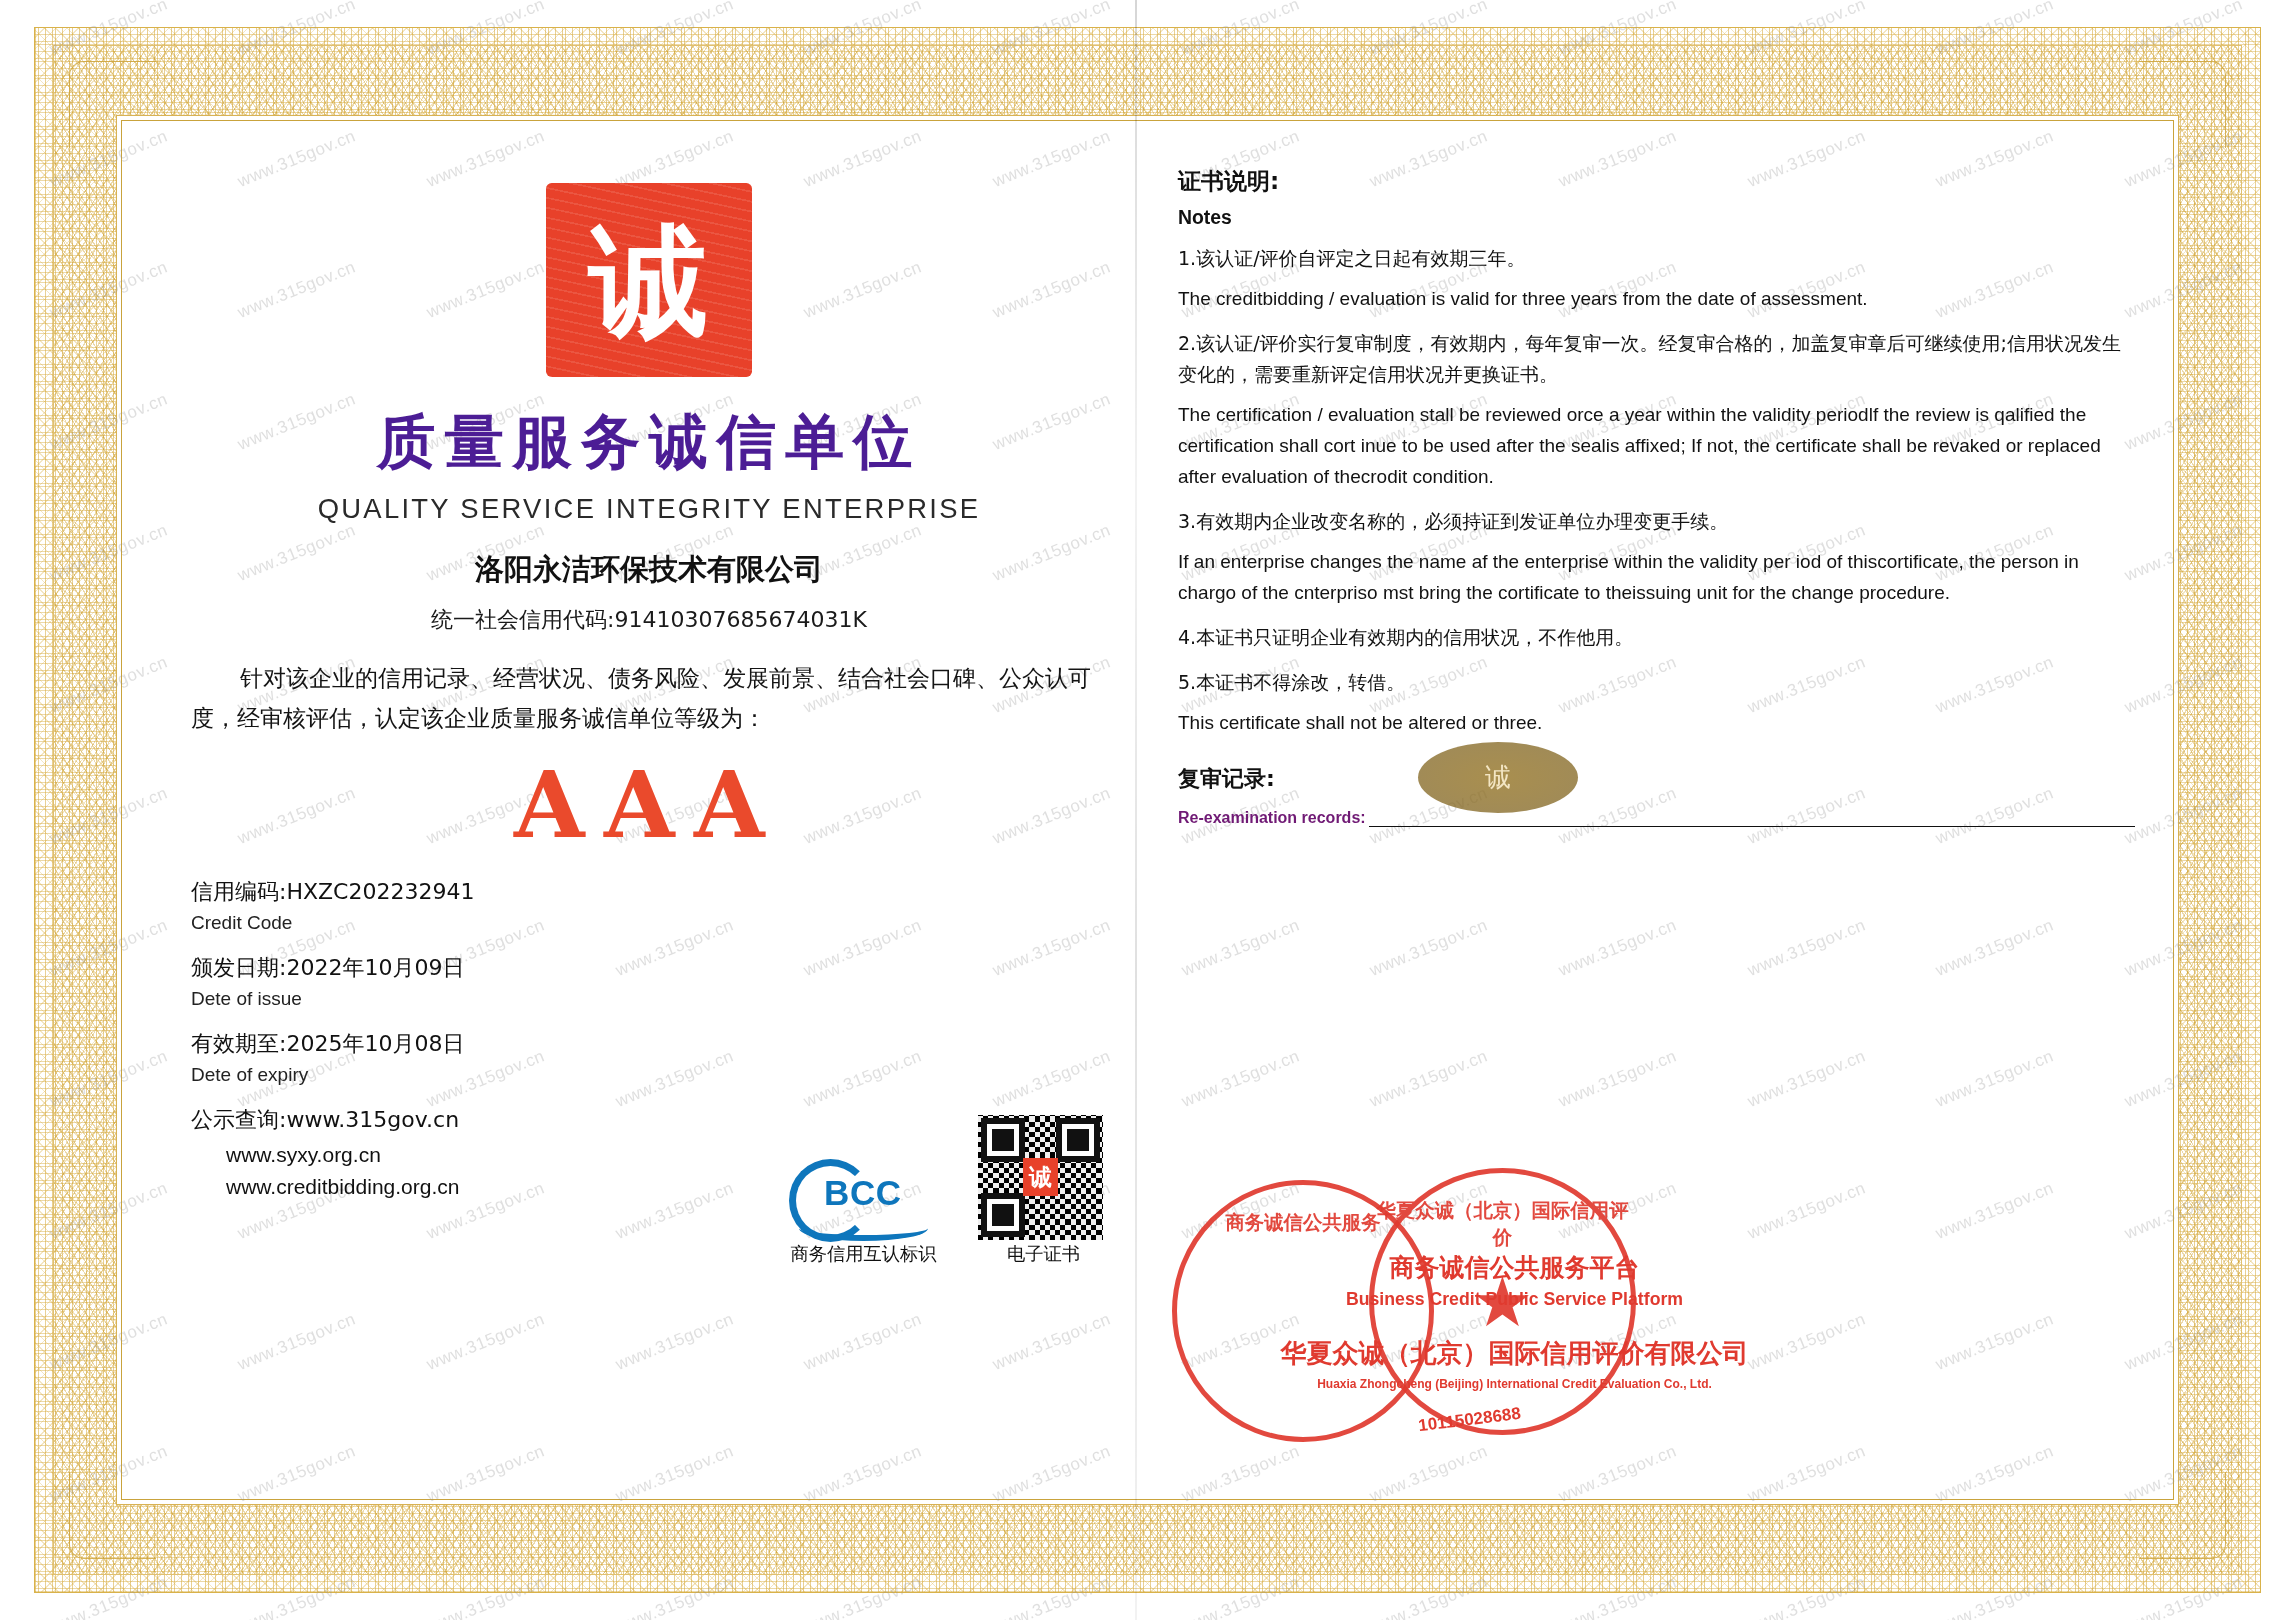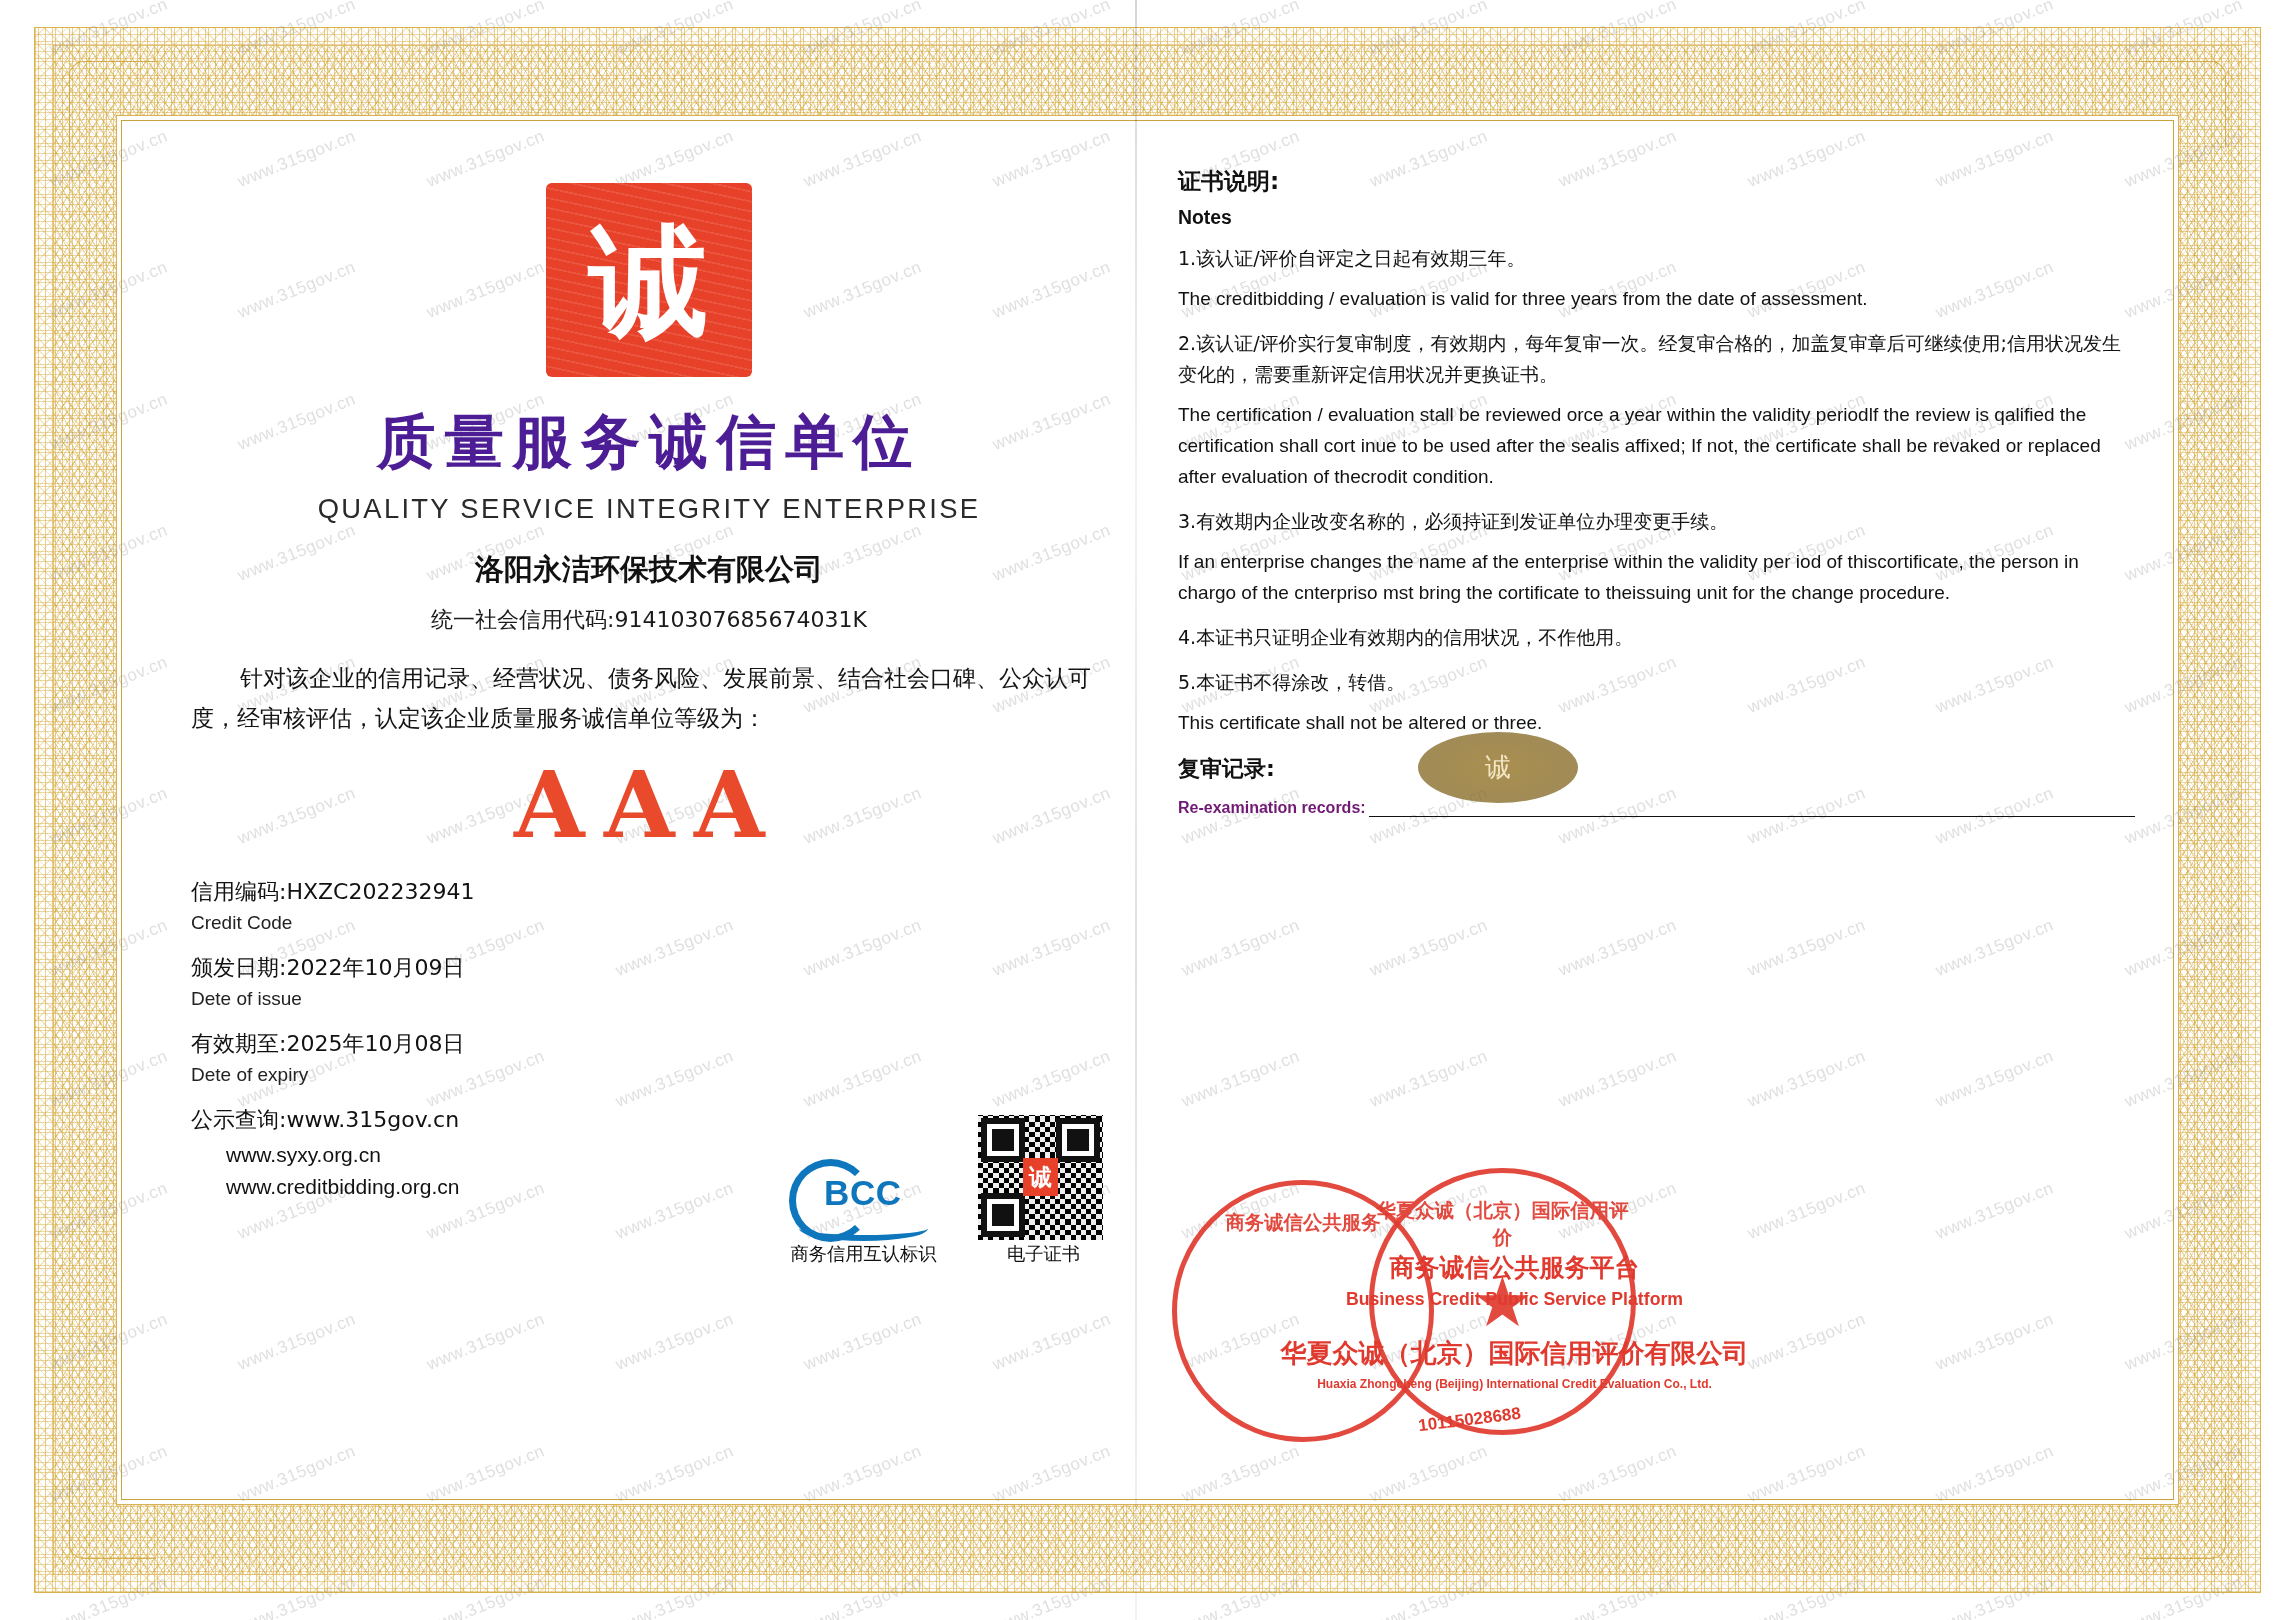--- a/index.html
+++ b/index.html
@@ -277,21 +277,21 @@
     font-size: 19.4px; font-weight: bold; color: #111; margin-top: 9.1px;
   }
   .note-cn {
     font-size: 19px; color: #121212; margin-top: 13.7px; line-height: 1.62;
     font-family: "DejaVu Sans", sans-serif;
   }
   .note-en {
     font-size: 19px; color: #121212; margin-top: 10.3px; line-height: 1.62;
   }
   .review-block {
-    margin-top: 15px;
+    margin-top: 25px;
     position: relative;
   }
   .review-cn { font-size: 22px; font-weight: bold; color:#111; font-family:"DejaVu Sans", sans-serif; }
   .review-en-row {
     margin-top: 15px;
     display: flex;
     align-items: flex-end;
   }
   .review-en { font-size: 16px; font-weight: bold; color: #701a75; white-space: nowrap; }
   .review-line { flex: 1; border-bottom: 1.1px solid #111; margin-left: 3.4px; height: 17px; }

